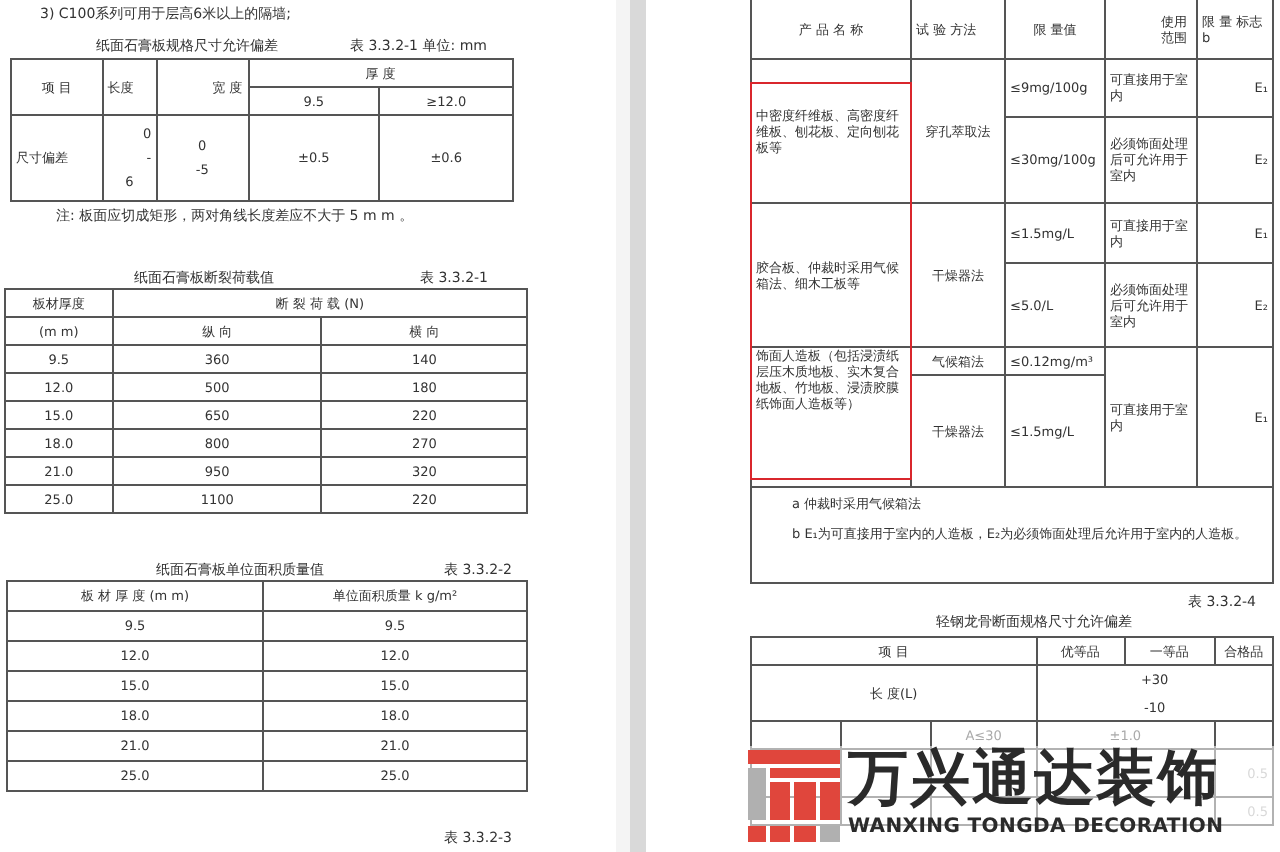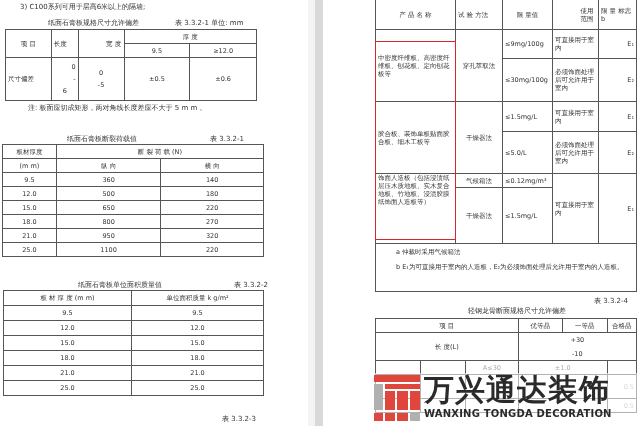--- a/index.html
+++ b/index.html
@@ -107,21 +107,21 @@
         </tr>
     <tr style="height:14px;">
           <td>25.0</td>
           <td>1100</td>
           <td>220</td>
         </tr>
   </tbody>
     </table>
 
   <div class="caption" style="left:78px;top:280px;">纸面石膏板单位面积质量值</div>
-  <div class="caption" style="left:234px;top:280px;">表 3.3.2-2</div>
+  <div class="caption" style="left:222px;top:280px;">表 3.3.2-2</div>
 
   <table class="doc" style="left:3px;top:290px;width:261px;">
     <tbody>
         <tr style="height:15px;">
       <td style="width:128px;">板 材 厚 度 (m m)</td>
       <td>单位面积质量 k g/m²</td>
     </tr>
     <tr style="height:15px;">
           <td>9.5</td>
           <td>9.5</td>
@@ -173,21 +173,21 @@
     <td class="left">≤9mg/100g</td>
     <td class="left" style="white-space:normal;">可直接用于室内</td>
     <td class="right">E₁</td>
   </tr>
   <tr style="height:43px;">
     <td class="left">≤30mg/100g</td>
     <td class="left" style="white-space:normal;">必须饰面处理后可允许用于室内</td>
     <td class="right">E₂</td>
   </tr>
   <tr style="height:30px;">
-    <td rowspan="2" class="left" style="white-space:normal;">胶合板、装饰单板贴面胶合板、细木工板等</td>
+    <td rowspan="2" class="left" style="white-space:normal;">胶合板、仲裁时采用气候箱法、细木工板等</td>
     <td rowspan="2" style="white-space:normal;">干燥器法</td>
     <td class="left">≤1.5mg/L</td>
     <td class="left" style="white-space:normal;">可直接用于室内</td>
     <td class="right">E₁</td>
   </tr>
   <tr style="height:42px;">
     <td class="left">≤5.0/L</td>
     <td class="left" style="white-space:normal;">必须饰面处理后可允许用于室内</td>
     <td class="right">E₂</td>
   </tr>

